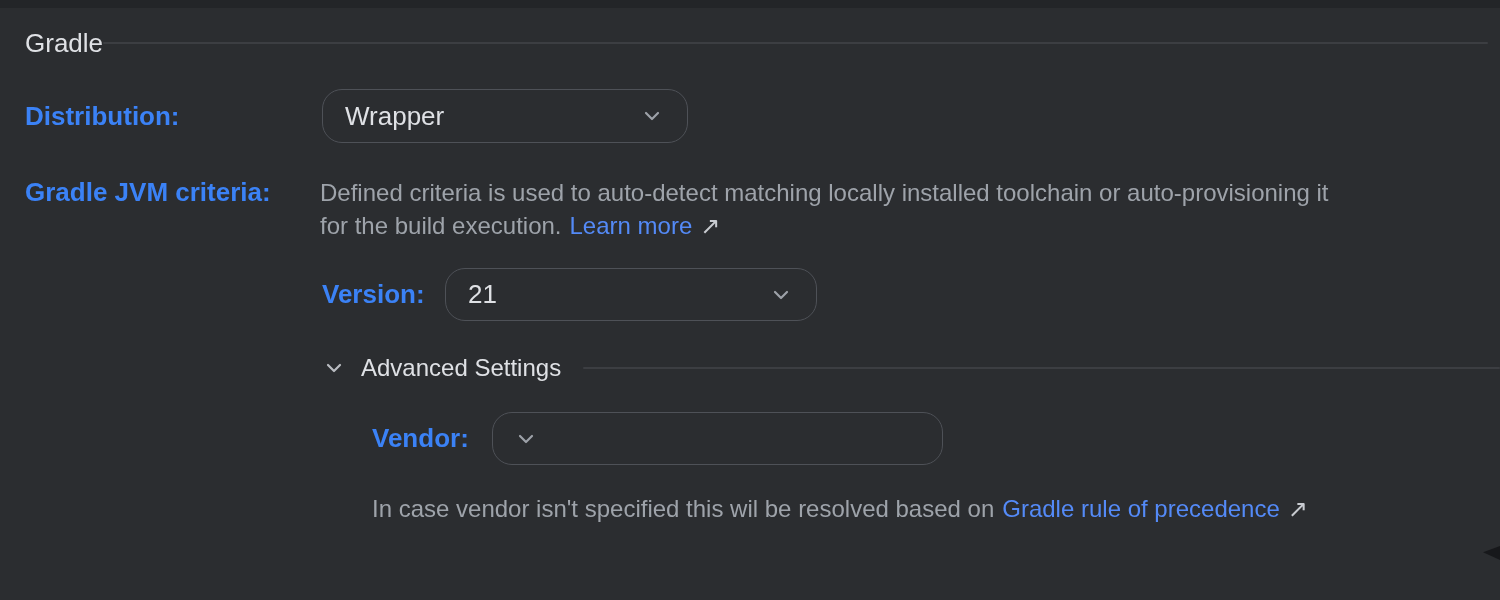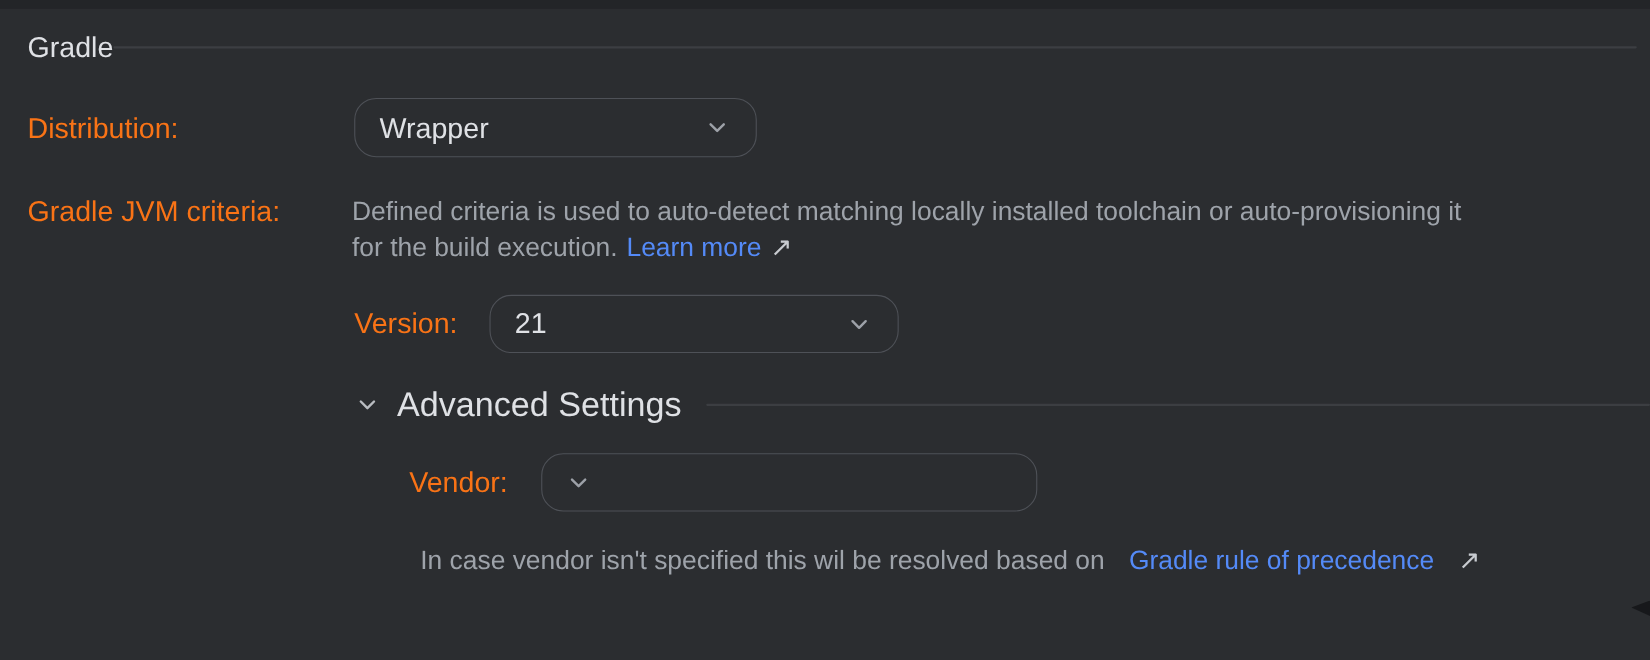--- a/index.html
+++ b/index.html
@@ -42,22 +42,23 @@
     background: #3c3e42;
     border-radius: 1px;
   }
 
   
   .field-label {
     position: absolute;
     display: flex;
     align-items: center;
     font-size: 26px;
-    color: #f97316;
-    white-space: nowrap;
+    color: #3b82f6;
+    white-space: nowrap;
+    font-weight: bold;
   }
   .dropdown {
     position: absolute;
     box-sizing: border-box;
     height: 54px;
     border: 1.5px solid #4e5157;
     border-radius: 20px;
     background: #2b2d30;
     display: flex;
     align-items: center;
@@ -116,39 +117,38 @@
     display: flex;
     align-items: center;
     cursor: pointer;
   }
   .adv-chevron {
     display: flex;
     align-items: center;
     margin-right: 16px;
   }
   .adv-title {
-    font-size: 31px;
+    font-size: 24px;
     color: #dfe1e5;
     white-space: nowrap;
   }
   .adv-header .rule { margin-left: 22px; }
 
   .label-vendor { left: 372px; top: 412px; height: 53px; }
   .dd-vendor    { left: 492px; top: 412px; width: 451px; height: 53px; }
 
   .vendor-note {
     position: absolute;
     left: 372px; top: 495px;
     font-size: 24px;
     color: #9ea3aa;
     display: flex;
     align-items: baseline;
-    gap: 22px;
-    white-space: nowrap;
-    margin-left: 10px;
+    gap: 8px;
+    white-space: nowrap;
   }
 
   
   .cursor-artifact {
     position: absolute;
     right: 0; top: 546px;
     width: 17px; height: 14px;
     background: #141517;
     clip-path: polygon(100% 0%, 100% 100%, 0% 45%);
     opacity: 0.85;

